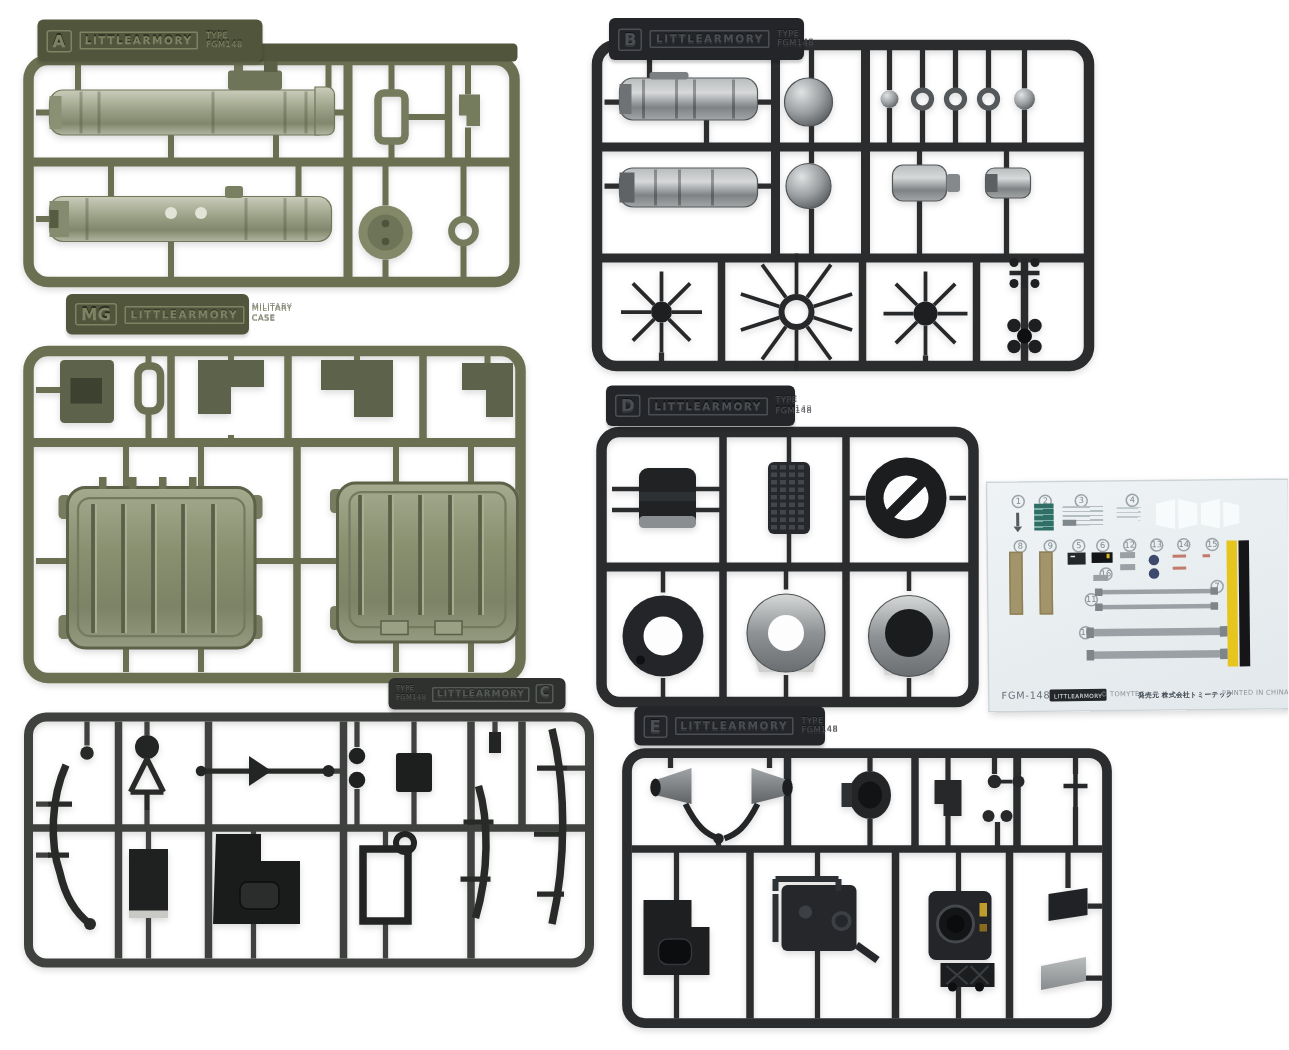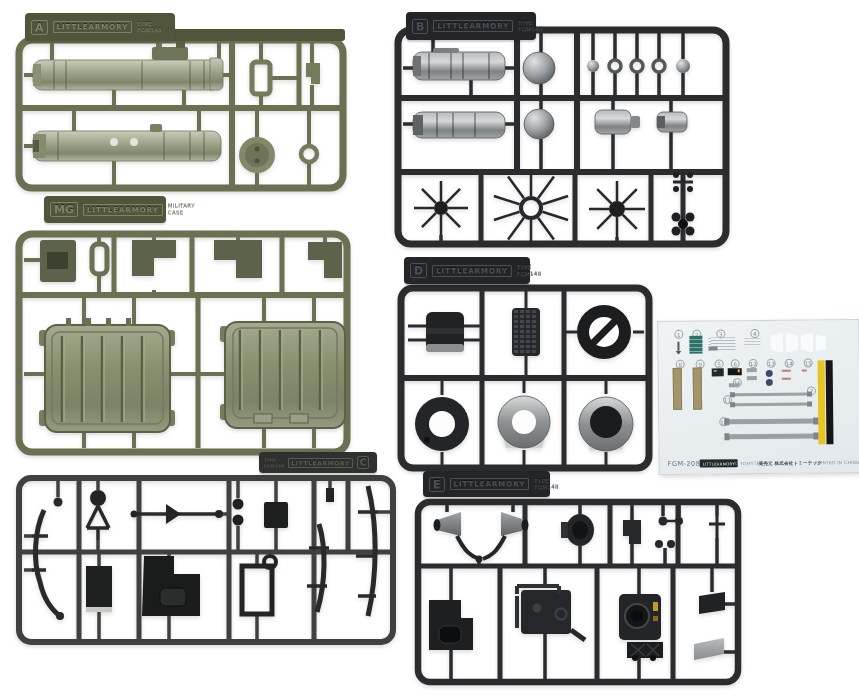--- a/index.html
+++ b/index.html
@@ -347,21 +347,21 @@
       </div>
     <div class="strap" style="left:66px;top:98px;width:92px;height:5px">
         <i class="l"></i>
         <i class="r"></i>
       </div>
     <div class="strap" style="left:66px;top:113px;width:92px;height:5px">
         <i class="l"></i>
         <i class="r"></i>
       </div>
 
-    <span class="dtext" style="left:8px;top:138px;font-size:6.5px;color:#667077;letter-spacing:.5px">FGM-208</span>
+    <span class="dtext" style="left:8px;top:138px;font-size:6.5px;color:#667077;letter-spacing:.5px">FGM-148</span>
     <span style="left:40px;top:138px;background:#24282b;color:#ececec;font-size:3.8px;padding:1.5px 3px;border-radius:1px;letter-spacing:.3px">LITTLEARMORY</span>
     <span class="dtext" style="left:74px;top:140px">© TOMYTEC</span>
     <span class="dtext" style="left:99px;top:140px;color:#39424a;font-weight:bold">発売元 株式会社トミーテック</span>
     <span class="dtext" style="left:155px;top:140px">PRINTED IN CHINA</span>
   </div>
 
   <div class="tab gray small" style="left:259px;top:452px;width:118px;height:21px;">
     <span class="type">
       <span>TYPE</span>
       <span>FGM148</span>

